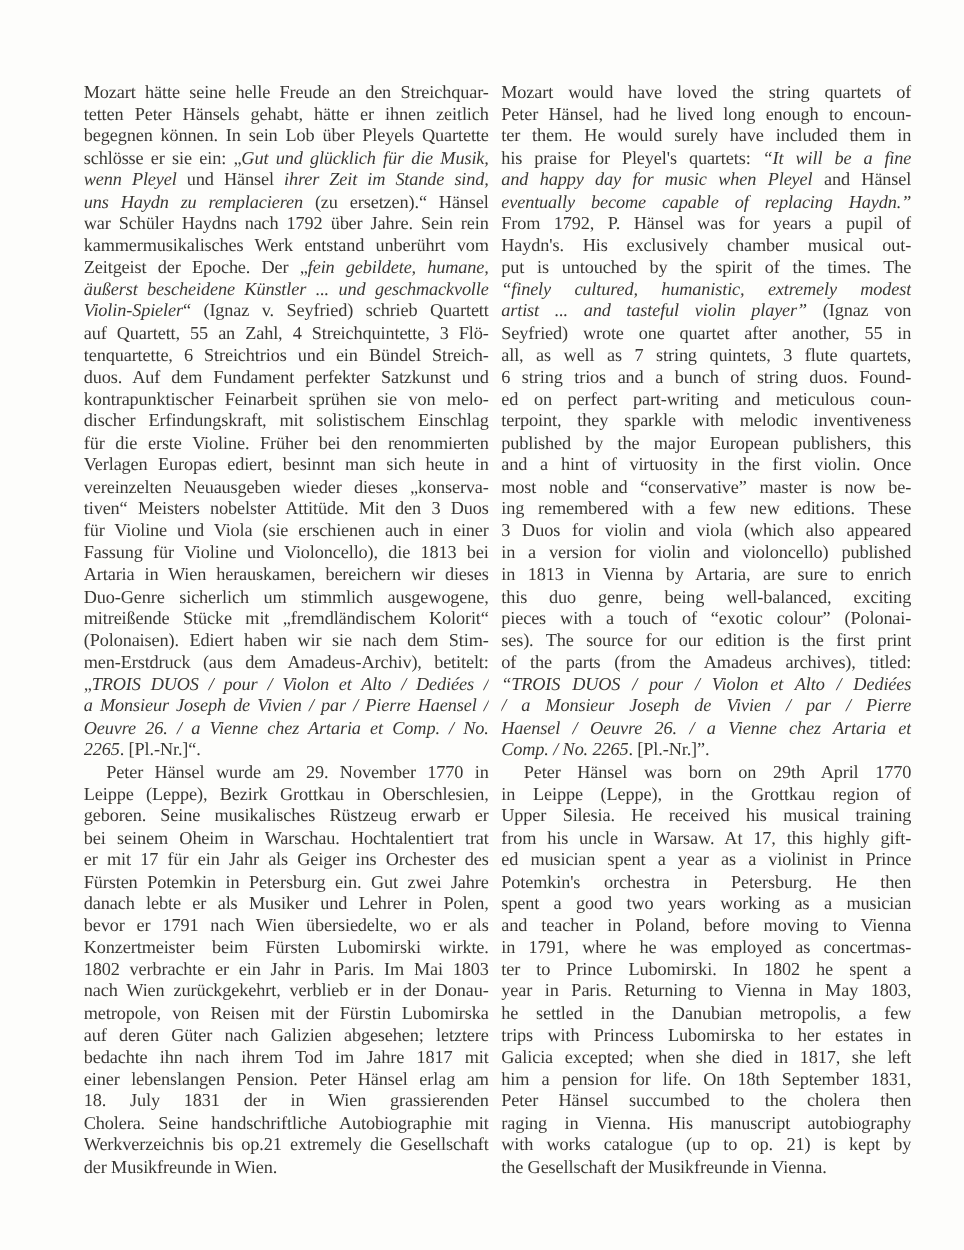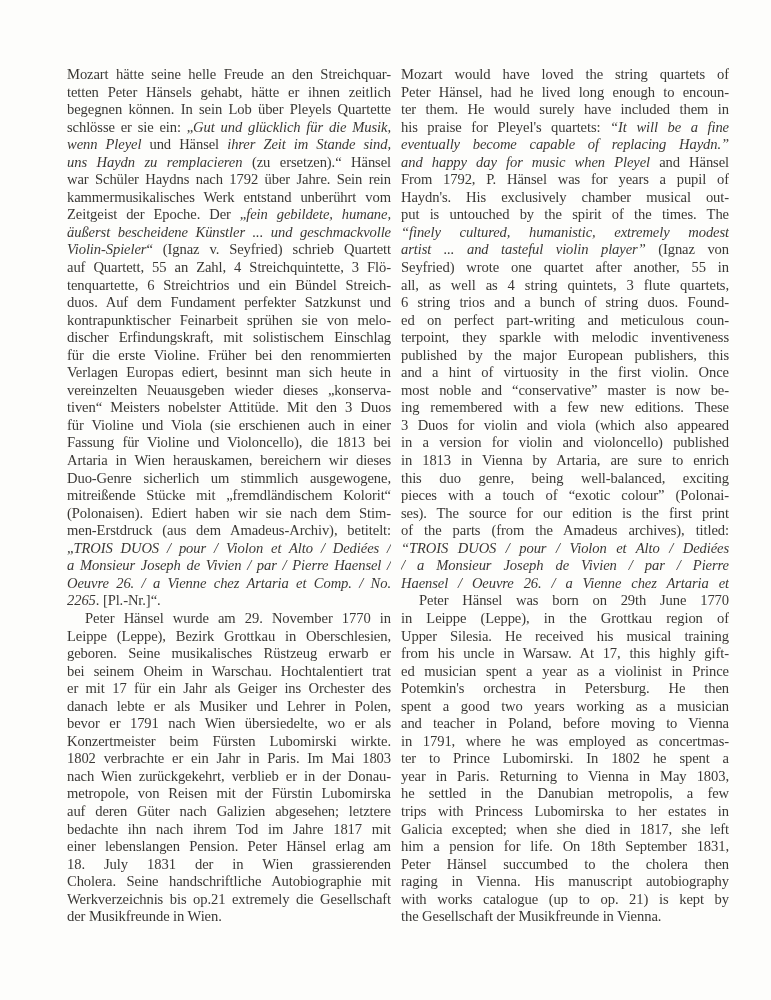--- a/index.html
+++ b/index.html
@@ -81,66 +81,68 @@
       <span class="line"><span class="seg">men-Erstdruck (aus dem Amadeus-Archiv), betitelt:</span></span>
       <span class="line"><span class="seg">„</span><i class="seg">TROIS DUOS / pour / Violon et Alto / Dediées /</i></span>
       <span class="line"><i class="seg">a Monsieur Joseph de Vivien / par / Pierre Haensel /</i></span>
       <span class="line"><i class="seg">Oeuvre 26. / a Vienne chez Artaria et Comp. / No.</i></span>
       <span class="line last"><i class="seg">2265</i><span class="seg">. [Pl.-Nr.]“.</span></span>
       <span class="line indent"><span class="seg">Peter Hänsel wurde am 29. November 1770 in</span></span>
       <span class="line"><span class="seg">Leippe (Leppe), Bezirk Grottkau in Oberschlesien,</span></span>
       <span class="line"><span class="seg">geboren. Seine musikalisches Rüstzeug erwarb er</span></span>
       <span class="line"><span class="seg">bei seinem Oheim in Warschau. Hochtalentiert trat</span></span>
       <span class="line"><span class="seg">er mit 17 für ein Jahr als Geiger ins Orchester des</span></span>
+      <span class="line"><span class="seg">Fürsten Potemkin in Petersburg ein. Gut zwei Jahre</span></span>
       <span class="line"><span class="seg">danach lebte er als Musiker und Lehrer in Polen,</span></span>
       <span class="line"><span class="seg">bevor er 1791 nach Wien übersiedelte, wo er als</span></span>
       <span class="line"><span class="seg">Konzertmeister beim Fürsten Lubomirski wirkte.</span></span>
       <span class="line"><span class="seg">1802 verbrachte er ein Jahr in Paris. Im Mai 1803</span></span>
       <span class="line"><span class="seg">nach Wien zurückgekehrt, verblieb er in der Donau-</span></span>
       <span class="line"><span class="seg">metropole, von Reisen mit der Fürstin Lubomirska</span></span>
       <span class="line"><span class="seg">auf deren Güter nach Galizien abgesehen; letztere</span></span>
       <span class="line"><span class="seg">bedachte ihn nach ihrem Tod im Jahre 1817 mit</span></span>
       <span class="line"><span class="seg">einer lebenslangen Pension. Peter Hänsel erlag am</span></span>
       <span class="line"><span class="seg">18. July 1831 der in Wien grassierenden</span></span>
       <span class="line"><span class="seg">Cholera. Seine handschriftliche Autobiographie mit</span></span>
       <span class="line"><span class="seg">Werkverzeichnis bis op.21 extremely die Gesellschaft</span></span>
       <span class="line last"><span class="seg">der Musikfreunde in Wien.</span></span>
     </div>
   <div class="column col-en">
       <span class="line"><span class="seg">Mozart would have loved the string quartets of</span></span>
       <span class="line"><span class="seg">Peter Hänsel, had he lived long enough to encoun-</span></span>
       <span class="line"><span class="seg">ter them. He would surely have included them in</span></span>
       <span class="line"><span class="seg">his praise for Pleyel's quartets: </span><i class="seg">“It will be a fine</i></span>
+      <span class="line"><i class="seg">and happy day for music when Pleyel</i><span class="seg"> and Hänsel</span></span>
       <span class="line"><i class="seg">eventually become capable of replacing Haydn.”</i></span>
-      <span class="line"><i class="seg">and happy day for music when Pleyel</i><span class="seg"> and Hänsel</span></span>
       <span class="line"><span class="seg">From 1792, P. Hänsel was for years a pupil of</span></span>
       <span class="line"><span class="seg">Haydn's. His exclusively chamber musical out-</span></span>
       <span class="line"><span class="seg">put is untouched by the spirit of the times. The</span></span>
       <span class="line"><i class="seg">“finely cultured, humanistic, extremely modest</i></span>
       <span class="line"><i class="seg">artist ... and tasteful violin player”</i><span class="seg"> (Ignaz von</span></span>
       <span class="line"><span class="seg">Seyfried) wrote one quartet after another, 55 in</span></span>
-      <span class="line"><span class="seg">all, as well as 4 string quintets, 3 flute quartets,</span></span>
+      <span class="line"><span class="seg">all, as well as 7 string quintets, 3 flute quartets,</span></span>
       <span class="line"><span class="seg">6 string trios and a bunch of string duos. Found-</span></span>
       <span class="line"><span class="seg">ed on perfect part-writing and meticulous coun-</span></span>
       <span class="line"><span class="seg">terpoint, they sparkle with melodic inventiveness</span></span>
       <span class="line"><span class="seg">published by the major European publishers, this</span></span>
       <span class="line"><span class="seg">and a hint of virtuosity in the first violin. Once</span></span>
       <span class="line"><span class="seg">most noble and “conservative” master is now be-</span></span>
       <span class="line"><span class="seg">ing remembered with a few new editions. These</span></span>
       <span class="line"><span class="seg">3 Duos for violin and viola (which also appeared</span></span>
       <span class="line"><span class="seg">in a version for violin and violoncello) published</span></span>
       <span class="line"><span class="seg">in 1813 in Vienna by Artaria, are sure to enrich</span></span>
       <span class="line"><span class="seg">this duo genre, being well-balanced, exciting</span></span>
       <span class="line"><span class="seg">pieces with a touch of “exotic colour” (Polonai-</span></span>
       <span class="line"><span class="seg">ses). The source for our edition is the first print</span></span>
       <span class="line"><span class="seg">of the parts (from the Amadeus archives), titled:</span></span>
       <span class="line"><i class="seg">“TROIS DUOS / pour / Violon et Alto / Dediées</i></span>
       <span class="line"><i class="seg">/ a Monsieur Joseph de Vivien / par / Pierre</i></span>
       <span class="line"><i class="seg">Haensel / Oeuvre 26. / a Vienne chez Artaria et</i></span>
-      <span class="line indent"><span class="seg">Peter Hänsel was born on 29th June 1770</span></span>
+      <span class="line last"><i class="seg">Comp. / No. 2265</i><span class="seg">. [Pl.-Nr.]”.</span></span>
+      <span class="line indent"><span class="seg">Peter Hänsel was born on 29th April 1770</span></span>
       <span class="line"><span class="seg">in Leippe (Leppe), in the Grottkau region of</span></span>
       <span class="line"><span class="seg">Upper Silesia. He received his musical training</span></span>
       <span class="line"><span class="seg">from his uncle in Warsaw. At 17, this highly gift-</span></span>
       <span class="line"><span class="seg">ed musician spent a year as a violinist in Prince</span></span>
       <span class="line"><span class="seg">Potemkin's orchestra in Petersburg. He then</span></span>
       <span class="line"><span class="seg">spent a good two years working as a musician</span></span>
       <span class="line"><span class="seg">and teacher in Poland, before moving to Vienna</span></span>
       <span class="line"><span class="seg">in 1791, where he was employed as concertmas-</span></span>
       <span class="line"><span class="seg">ter to Prince Lubomirski. In 1802 he spent a</span></span>
       <span class="line"><span class="seg">year in Paris. Returning to Vienna in May 1803,</span></span>

